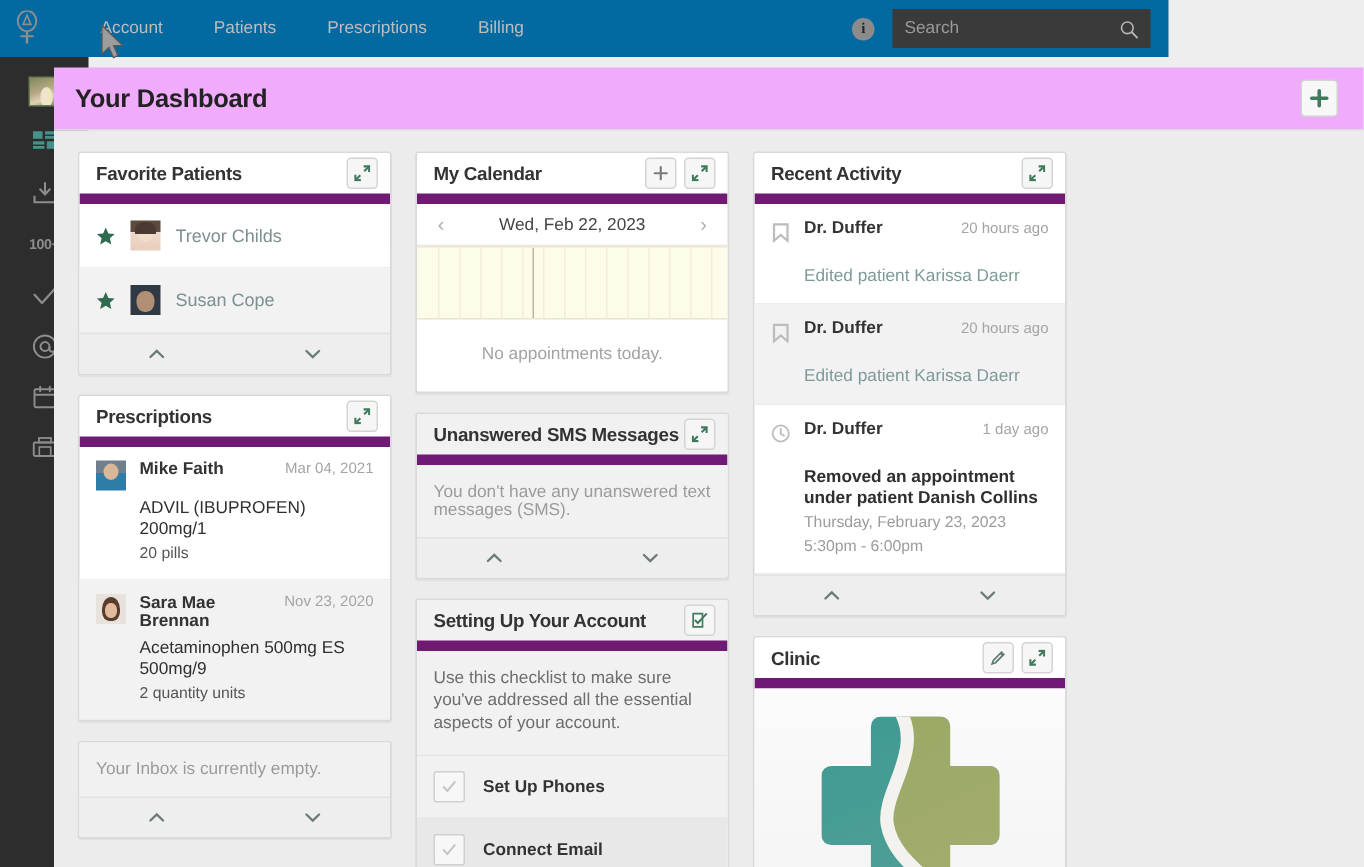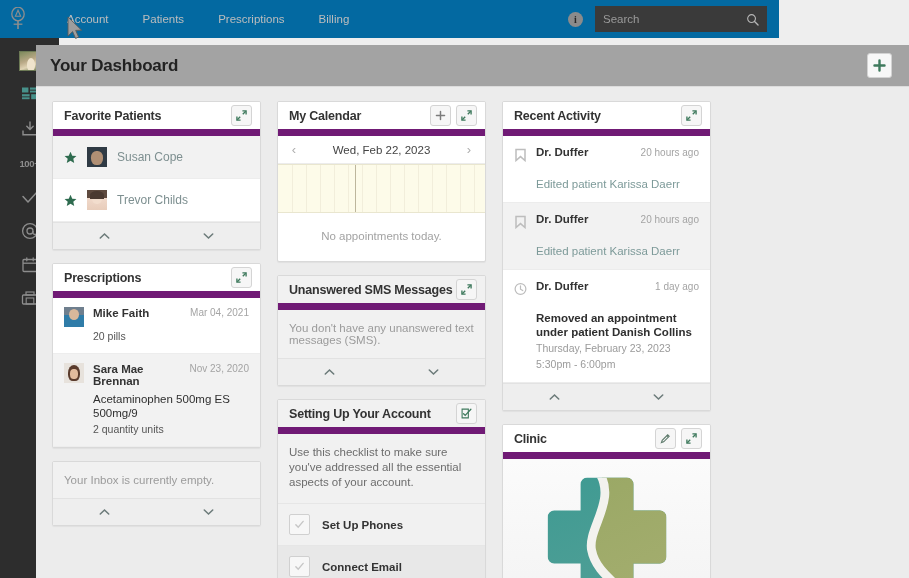--- a/index.html
+++ b/index.html
@@ -77,21 +77,21 @@
     content:""; position:absolute; left:7px; top:6px; width:8px;height:13px;
     background:#efe3cc; border-radius:50% 50% 40% 40%;
   }
   .rail-badge { color: #8d8d8d; font-size: 9.5px; font-weight: bold; letter-spacing:-0.3px;}
   .rail-ico { width: 20px; height: 20px; }
 
   
   .page-header {
     position: absolute; top: 45px; left: 36px;
     width: 873px; height: 42px;
-    background: #a3a3a3;
+    background: #f0abfc;
     border-bottom: 1px solid #dcdcdc;
     display: flex; align-items: center; gap: 36px;
   }
   .page-title {
     font-size: 17px; font-weight: bold; color: #222;
     margin-left: 14px; letter-spacing: -0.2px;
   }
   .add-btn {
     margin-left: auto; margin-right: 17px;
     width: 25px; height: 25px;
@@ -347,36 +347,36 @@
           <div class="sq-btn">
             <svg class="sq-ico" viewBox="0 0 12 12">
               <path d="M7 1 H11 V5" fill="none" stroke="#3f7a5d" stroke-width="1.5"></path>
               <path d="M5 11 H1 V7" fill="none" stroke="#3f7a5d" stroke-width="1.5"></path>
               <path d="M10.6 1.4 L7.4 4.6 M1.4 10.6 L4.6 7.4" stroke="#3f7a5d" stroke-width="1.5"></path>
             </svg>
           </div>
         </div>
       </div>
 
+      <div class="fav-row">
+        <svg class="star" viewBox="0 0 14 14">
+          <path d="M7 0.8 L8.9 5 L13.4 5.4 L10 8.4 L11 12.9 L7 10.5 L3 12.9 L4 8.4 L0.6 5.4 L5.1 5 Z" fill="#2e6b4f"></path>
+        </svg>
+        <div class="avatar-sm av-a"></div>
+        <span class="patient-link">Trevor Childs</span>
+      </div>
+
       <div class="fav-row alt">
         <svg class="star" viewBox="0 0 14 14">
           <path d="M7 0.8 L8.9 5 L13.4 5.4 L10 8.4 L11 12.9 L7 10.5 L3 12.9 L4 8.4 L0.6 5.4 L5.1 5 Z" fill="#2e6b4f"></path>
         </svg>
         <div class="avatar-sm av-b"></div>
         <span class="patient-link">Susan Cope</span>
       </div>
 
-      <div class="fav-row">
-        <svg class="star" viewBox="0 0 14 14">
-          <path d="M7 0.8 L8.9 5 L13.4 5.4 L10 8.4 L11 12.9 L7 10.5 L3 12.9 L4 8.4 L0.6 5.4 L5.1 5 Z" fill="#2e6b4f"></path>
-        </svg>
-        <div class="avatar-sm av-a"></div>
-        <span class="patient-link">Trevor Childs</span>
-      </div>
-
       <div class="card-foot">
         <div class="chev-btn">
           <svg class="chev" viewBox="0 0 12 8">
             <path d="M1.4 6.2 L6 1.8 L10.6 6.2" fill="none" stroke="#6c7b7a" stroke-width="1.7" stroke-linecap="round"></path>
           </svg>
         </div>
         <div class="chev-btn">
           <svg class="chev" viewBox="0 0 12 8">
             <path d="M1.4 1.8 L6 6.2 L10.6 1.8" fill="none" stroke="#6c7b7a" stroke-width="1.7" stroke-linecap="round"></path>
           </svg>
@@ -397,20 +397,21 @@
           </div>
         </div>
       </div>
 
       <div class="rx-row">
         <div class="rx-top">
           <div class="avatar-sm av-c"></div>
           <span class="rx-name">Mike Faith</span>
           <span class="rx-date">Mar 04, 2021</span>
         </div>
+        <div class="rx-drug">ADVIL (IBUPROFEN) 200mg/1</div>
         <div class="rx-qty">20 pills</div>
       </div>
 
       <div class="rx-row alt">
         <div class="rx-top">
           <div class="avatar-sm av-d"></div>
           <span class="rx-name">Sara Mae Brennan</span>
           <span class="rx-date">Nov 23, 2020</span>
         </div>
         <div class="rx-drug">Acetaminophen 500mg ES 500mg/9</div>

